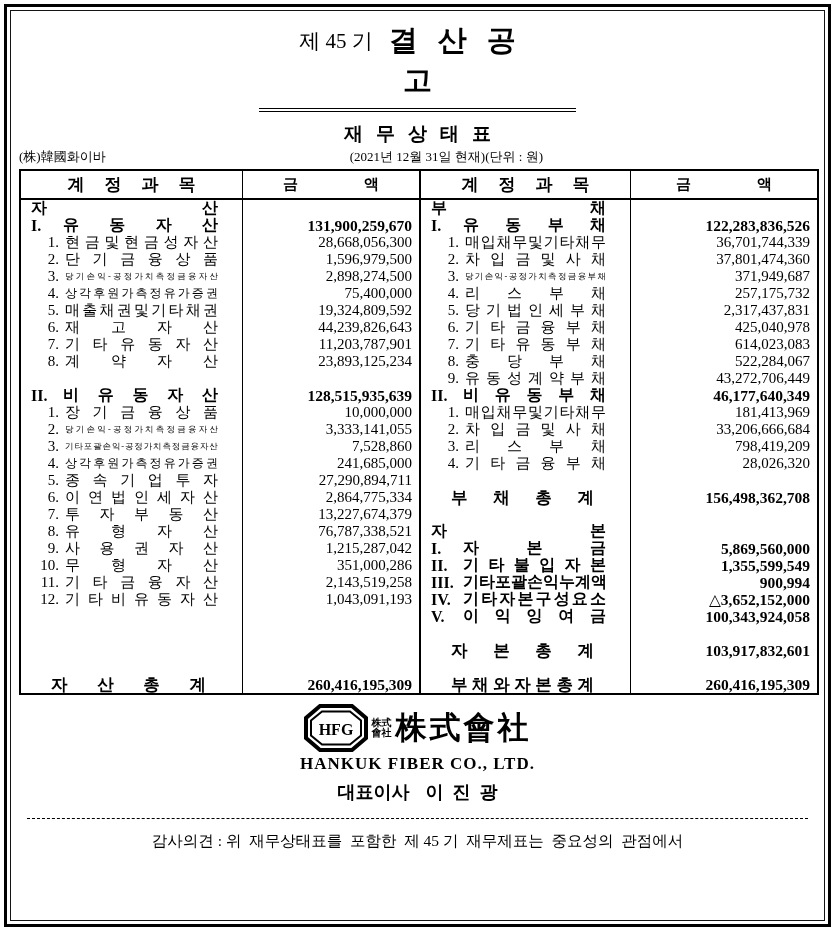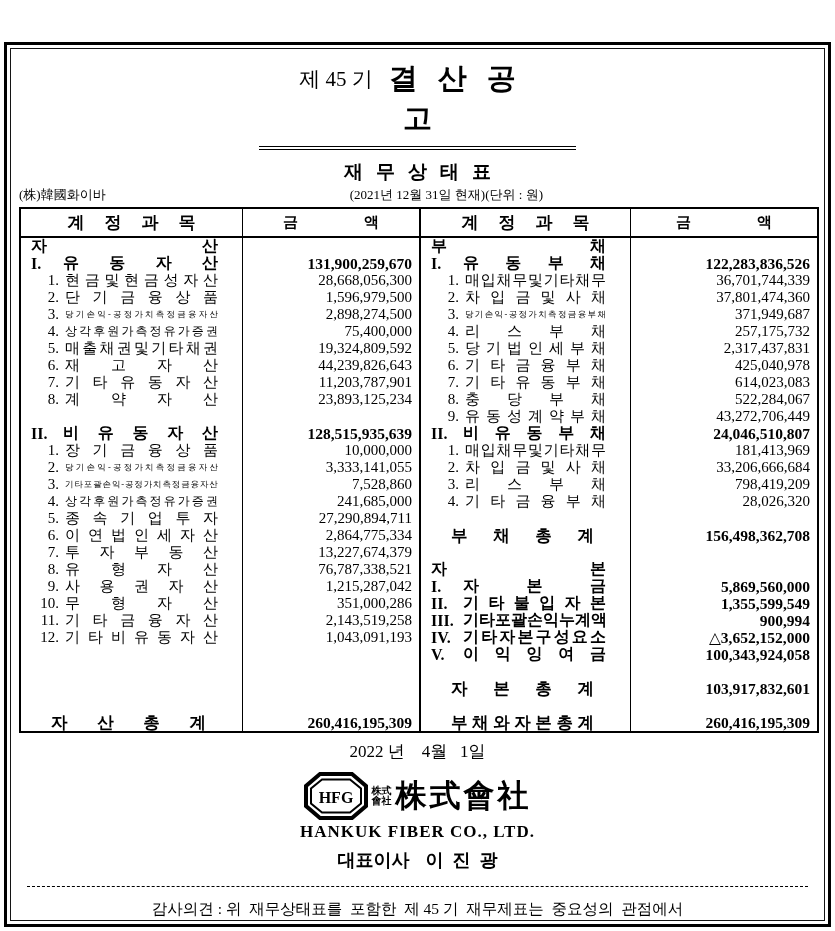--- a/index.html
+++ b/index.html
@@ -1,20 +1,20 @@
 <!DOCTYPE html>
 <html><head>
 <meta charset="utf-8">
 <style>
   html,body{margin:0;padding:0;}
   body{
     width:835px;height:931px;position:relative;background:#fff;color:#000;
     font-family:"Liberation Serif","DejaVu Serif",serif;overflow:hidden;
   }
-  .outer-frame{position:absolute;inset:4px;border:3px solid #000;margin-top:38px;}
+  .outer-frame{position:absolute;inset:4px;border:3px solid #000;}
   .inner-frame{position:absolute;inset:3px;border:1px solid #141414;padding:6px 8px;box-sizing:border-box;}
 
   
   .titlebar{text-align:center;margin-top:4px;}
   .titleline{display:inline-block;border-bottom:4px double #000;padding:0 26px 7px 26px;}
   .title-prefix{font-size:21px;white-space:pre;vertical-align:2px;}
   .title-main{font-size:29px;font-weight:bold;letter-spacing:20px;margin-left:16px;margin-right:-20px;}
   .subtitle{text-align:center;margin-top:9px;font-size:19px;font-weight:600;letter-spacing:13px;padding-left:13px;}
   .info-row{display:grid;grid-template-columns:1fr auto 1fr;align-items:end;font-size:13px;margin-top:1px;}
   .info-left{text-align:left;}
@@ -664,21 +664,21 @@
               <div class="lbl">
                 <span class="pfx">II.</span>
                 <span class="ltx">
                   <span>비</span>
                   <span>유</span>
                   <span>동</span>
                   <span>부</span>
                   <span>채</span>
                 </span>
               </div>
-              <div class="val">24,046,510,807</div>
+              <div class="val">46,177,640,349</div>
             </div>
             <div class="trow item">
               <div class="lbl">
                 <span class="pfx">1.</span>
                 <span class="ltx">
                   <span>매</span>
                   <span>입</span>
                   <span>채</span>
                   <span>무</span>
                   <span>및</span>
@@ -859,21 +859,20 @@
                   <span>총</span>
                   <span>계</span>
                 </span>
               </div>
               <div class="val">260,416,195,309</div>
             </div>
           </div>
       </div>
     </div>
 
-    <div class="dateline">2022 년    4월   1일</div>
 
     <div class="logo-row">
       <svg width="64" height="48" viewBox="0 0 64 48">
         <polygon points="16,2 48,2 62,14 62,34 48,46 16,46 2,34 2,14" fill="none" stroke="#000" stroke-width="4"></polygon>
         <polygon points="18,7.5 46,7.5 57,16.5 57,31.5 46,40.5 18,40.5 7,31.5 7,16.5" fill="none" stroke="#000" stroke-width="2"></polygon>
         <text x="32" y="30.5" text-anchor="middle" font-size="16" font-weight="bold" font-family="Liberation Serif, DejaVu Serif, serif">HFG</text>
       </svg>
       <span class="corp4">株式會社</span>
       <span class="bigname">株式會社</span>
     </div>

